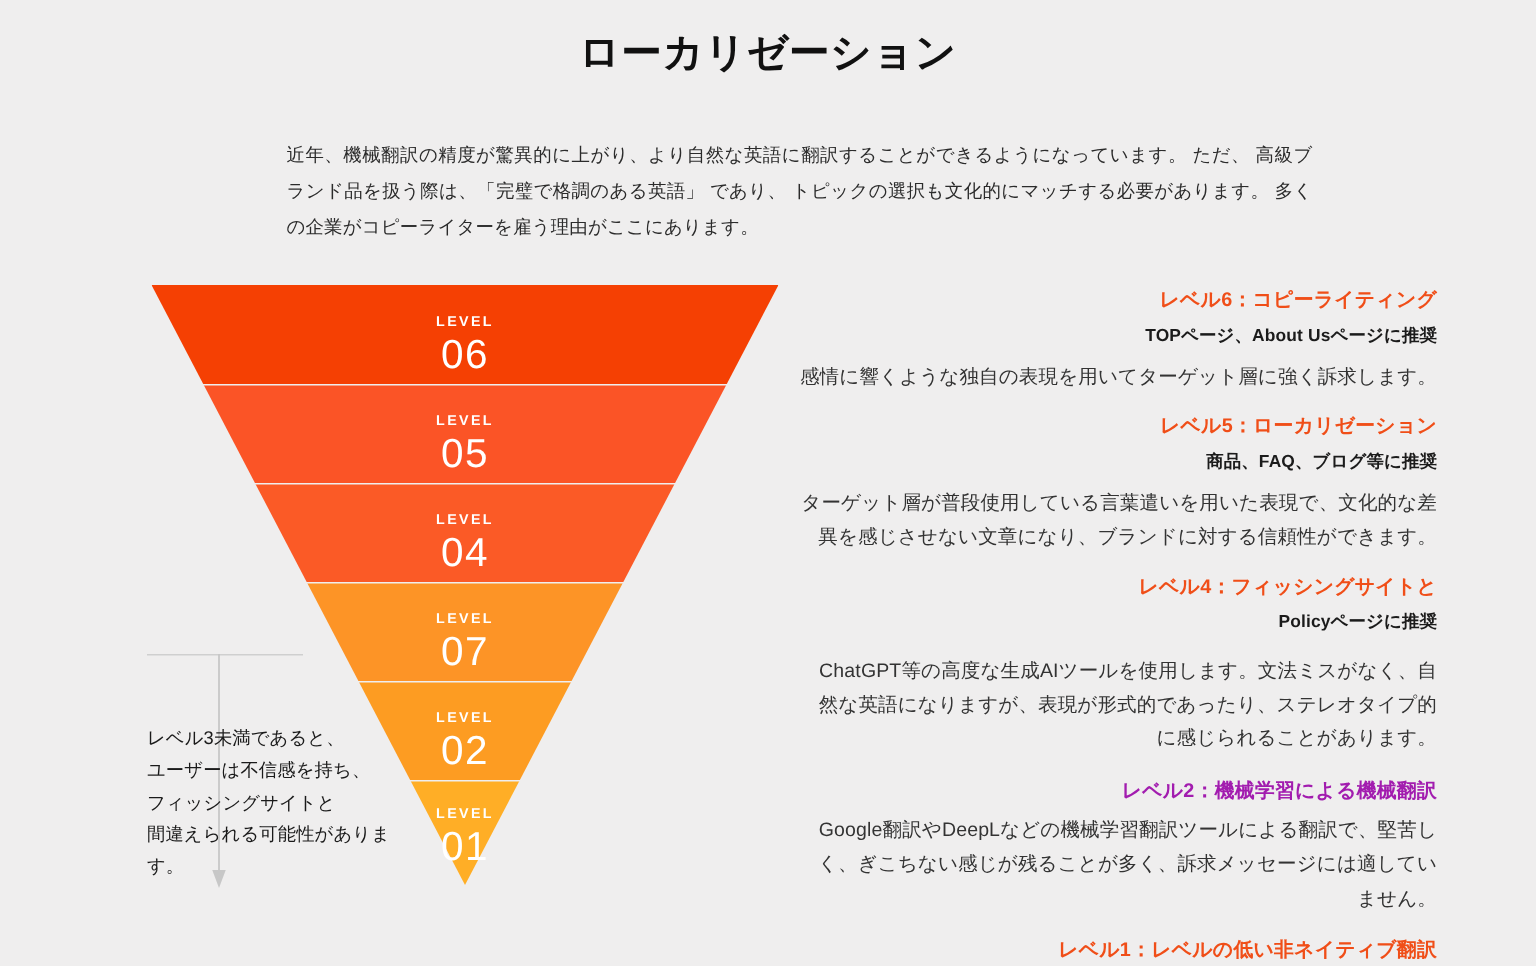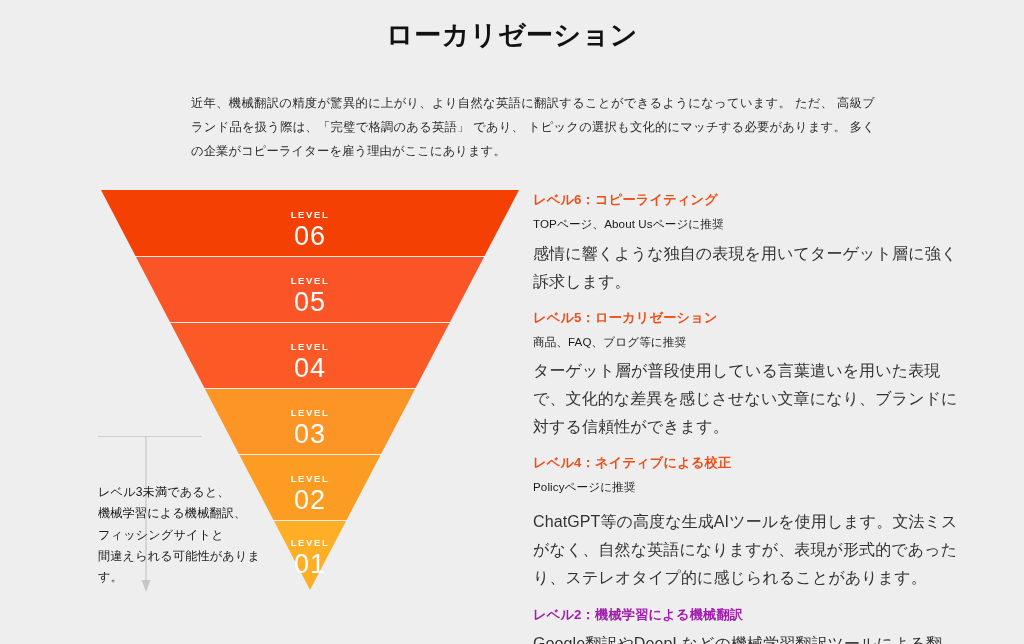--- a/index.html
+++ b/index.html
@@ -116,41 +116,41 @@
     height: 158px;
   }
 
   
   .levels {
     position: absolute;
     left: 533px;
     top: 8px;
     width: 425px;
   }
-  .level-block { margin-bottom: 12px; }
+  .level-block { margin-bottom: 12px; text-align: right; }
   .level-block.tight { margin-bottom: 13px; }
 
   .level-heading {
     font-size: 13.2px;
     font-weight: 700;
     color: #f04e18;
     line-height: 1.45;
     letter-spacing: 0.2px;
     margin-bottom: 6px;
   }
   .level-sub {
     font-size: 11.6px;
-    font-weight: 400;
+    font-weight: 700;
     color: #1b1b1b;
     line-height: 1.5;
     letter-spacing: 0.1px;
     margin-bottom: 7px;
   }
   .level-body {
-    font-size: 16px;
+    font-size: 13px;
     line-height: 1.75;
     color: #333333;
     letter-spacing: 0.1px;
   }
 </style>
 </head>
 <body style="background: rgb(239, 238, 238);">
 
 <h1 class="page-title">ローカリゼーション</h1>
 
@@ -184,62 +184,62 @@
     <div class="funnel-label" style="top:86px">
       <span class="lvl-word">LEVEL</span>
       <span class="lvl-num">05</span>
     </div>
     <div class="funnel-label" style="top:152px">
       <span class="lvl-word">LEVEL</span>
       <span class="lvl-num">04</span>
     </div>
     <div class="funnel-label" style="top:218px">
       <span class="lvl-word">LEVEL</span>
-      <span class="lvl-num">03</span>
+      <span class="lvl-num">07</span>
     </div>
     <div class="funnel-label" style="top:284px">
       <span class="lvl-word">LEVEL</span>
       <span class="lvl-num">02</span>
     </div>
     <div class="funnel-label" style="top:348px">
       <span class="lvl-word">LEVEL</span>
       <span class="lvl-num">01</span>
     </div>
   </div>
 
   <div class="callout-rule"></div>
 
   <svg class="callout-arrow" viewBox="0 0 12 158" xmlns="http://www.w3.org/2000/svg">
     <line x1="6" y1="0" x2="6" y2="146" stroke="#c7c7c7" stroke-width="1.2"></line>
     <polygon points="1.5,144 10.5,144 6,156" fill="#c7c7c7"></polygon>
   </svg>
 
   <div class="callout">
     <div class="callout-text">レベル3未満であると、</div>
-    <div class="callout-text">機械学習による機械翻訳、</div>
+    <div class="callout-text">ユーザーは不信感を持ち、</div>
     <div class="callout-text">フィッシングサイトと</div>
     <div class="callout-text">間違えられる可能性があります。</div>
   </div>
 
   <div class="levels">
 
     <div class="level-block">
       <div class="level-heading" style="color: rgb(240, 78, 24);">レベル6：コピーライティング</div>
       <div class="level-sub">TOPページ、About Usページに推奨</div>
       <div class="level-body">感情に響くような独自の表現を用いてターゲット層に強く訴求します。</div>
     </div>
 
     <div class="level-block">
       <div class="level-heading" style="color: rgb(240, 78, 24);">レベル5：ローカリゼーション</div>
       <div class="level-sub">商品、FAQ、ブログ等に推奨</div>
       <div class="level-body">ターゲット層が普段使用している言葉遣いを用いた表現で、文化的な差異を感じさせない文章になり、ブランドに対する信頼性ができます。</div>
     </div>
 
     <div class="level-block">
-      <div class="level-heading" style="color: rgb(240, 78, 24);">レベル4：ネイティブによる校正</div>
+      <div class="level-heading" style="color: rgb(240, 78, 24);">レベル4：フィッシングサイトと</div>
       <div class="level-sub">Policyページに推奨</div>
     </div>
 
     <div class="level-block tight">
       <div class="level-body">ChatGPT等の高度な生成AIツールを使用します。文法ミスがなく、自然な英語になりますが、表現が形式的であったり、ステレオタイプ的に感じられることがあります。</div>
     </div>
 
     <div class="level-block tight">
       <div class="level-heading" style="color: #a21caf;">レベル2：機械学習による機械翻訳</div>
       <div class="level-body">Google翻訳やDeepLなどの機械学習翻訳ツールによる翻訳で、堅苦しく、ぎこちない感じが残ることが多く、訴求メッセージには適していません。</div>

